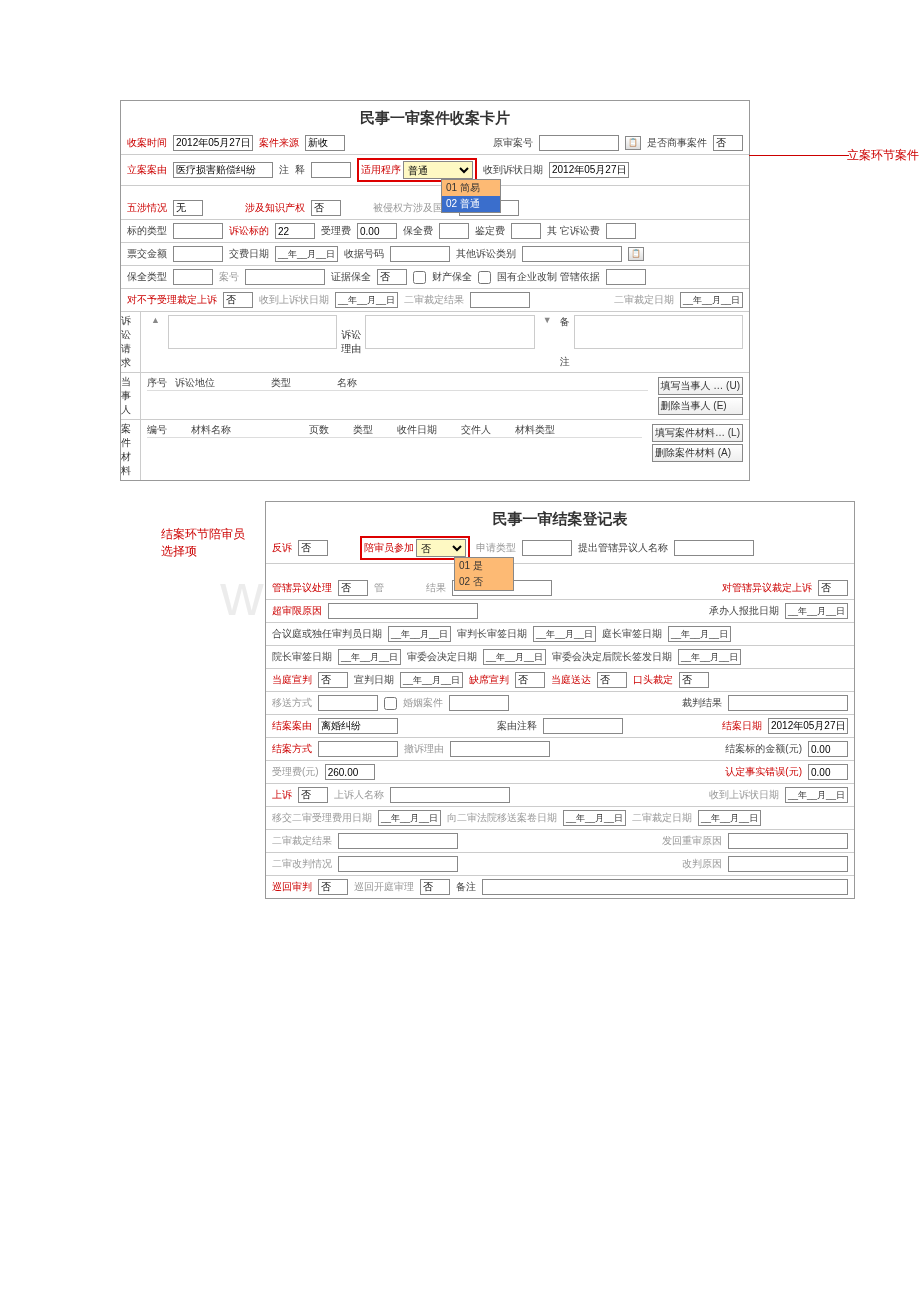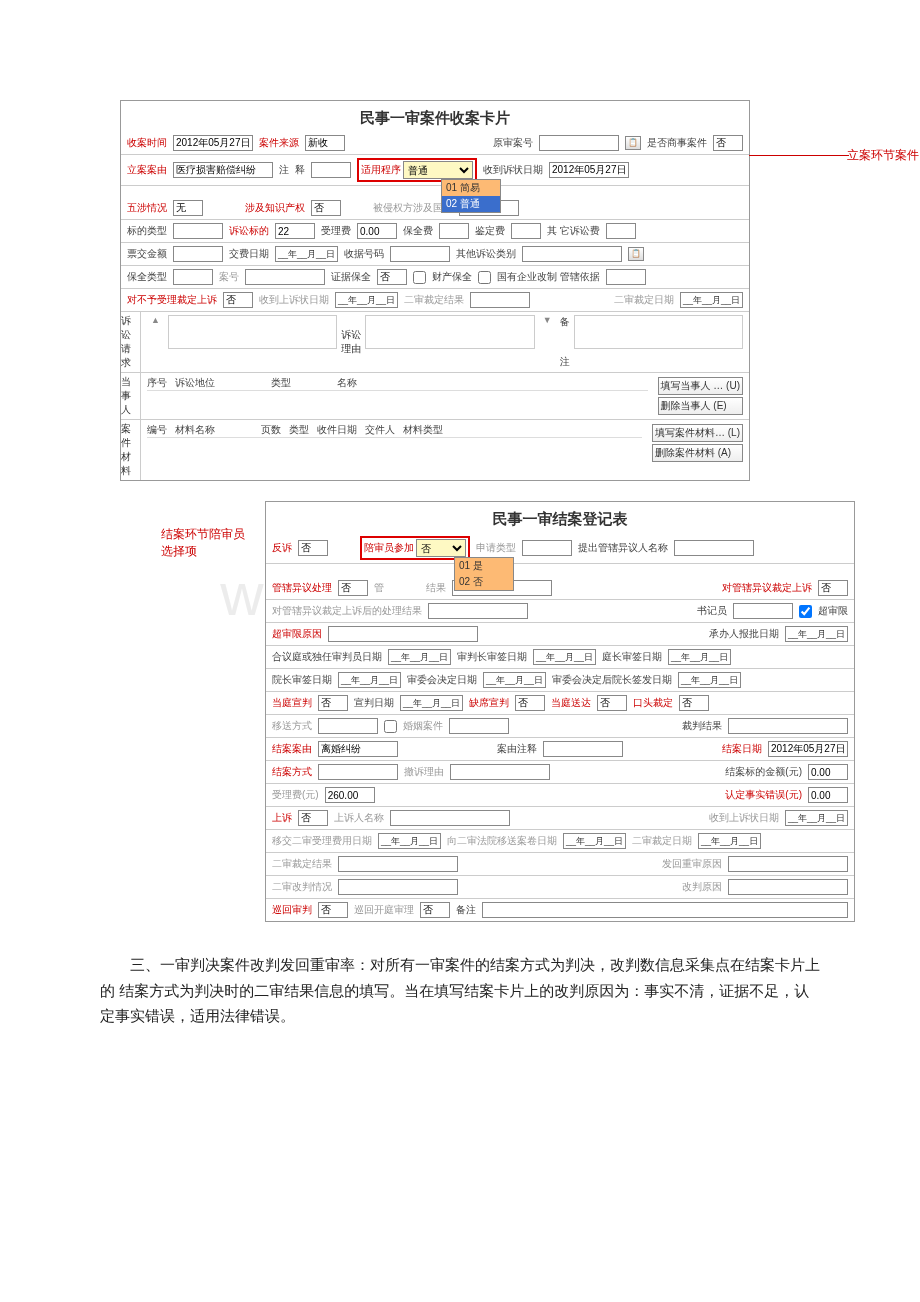--- a/index.html
+++ b/index.html
@@ -196,21 +196,21 @@
           <span class="btn-sm">填写当事人 … (U)</span>
           <span class="btn-sm">删除当事人    (E)</span>
         </div>
       </div>
     </div>
 
     <div class="side-row">
       <div class="side-tab">案件材料</div>
       <div class="side-content" style="display:flex;gap:10px">
         <div style="flex:1">
-          <div style="display:flex;gap:8px;border-bottom:1px solid #ddd">
+          <div style="display:flex;gap:24px;border-bottom:1px solid #ddd">
             <span class="lbl">编号</span>
             <span class="lbl">材料名称</span>
             <span style="width:30px"></span>
             <span class="lbl">页数</span>
             <span class="lbl">类型</span>
             <span class="lbl">收件日期</span>
             <span class="lbl">交件人</span>
             <span class="lbl">材料类型</span>
           </div>
         </div>
@@ -252,29 +252,20 @@
       <input class="inp w30" value="否" style="">
       <span class="lbl gray">管</span>
       <span style="width:30px"></span>
       <span class="lbl gray">结果</span>
       <input class="inp w100" style="">
       <span class="sp"></span>
       <span class="lbl red">对管辖异议裁定上诉</span>
       <input class="inp w30" value="否" style="">
     </div>
 
-    <div class="row">
-      <span class="lbl gray">对管辖异议裁定上诉后的处理结果</span>
-      <input class="inp w100" style="">
-      <span class="sp"></span>
-      <span class="lbl">书记员</span>
-      <input class="inp w60" style="">
-      <input type="checkbox" class="cb" checked="" style="">
-      <span class="lbl">超审限</span>
-    </div>
 
     <div class="row">
       <span class="lbl red">超审限原因</span>
       <input class="inp w150" style="">
       <span class="sp"></span>
       <span class="lbl">承办人报批日期</span>
       <span class="datebox">__年__月__日</span>
     </div>
 
     <div class="row">
@@ -386,14 +377,13 @@
     <div class="row">
       <span class="lbl red">巡回审判</span>
       <input class="inp w30" value="否" style="">
       <span class="lbl gray">巡回开庭审理</span>
       <input class="inp w30" value="否" style="">
       <span class="lbl">备注</span>
       <input class="inp wauto" style="">
     </div>
   </div>
 
-  <div class="bodytext">三、一审判决案件改判发回重审率：对所有一审案件的结案方式为判决，改判数信息采集点在结案卡片上的 结案方式为判决时的二审结果信息的填写。当在填写结案卡片上的改判原因为：事实不清，证据不足，认定事实错误，适用法律错误。</div>
 </div>
 
 </body></html>

